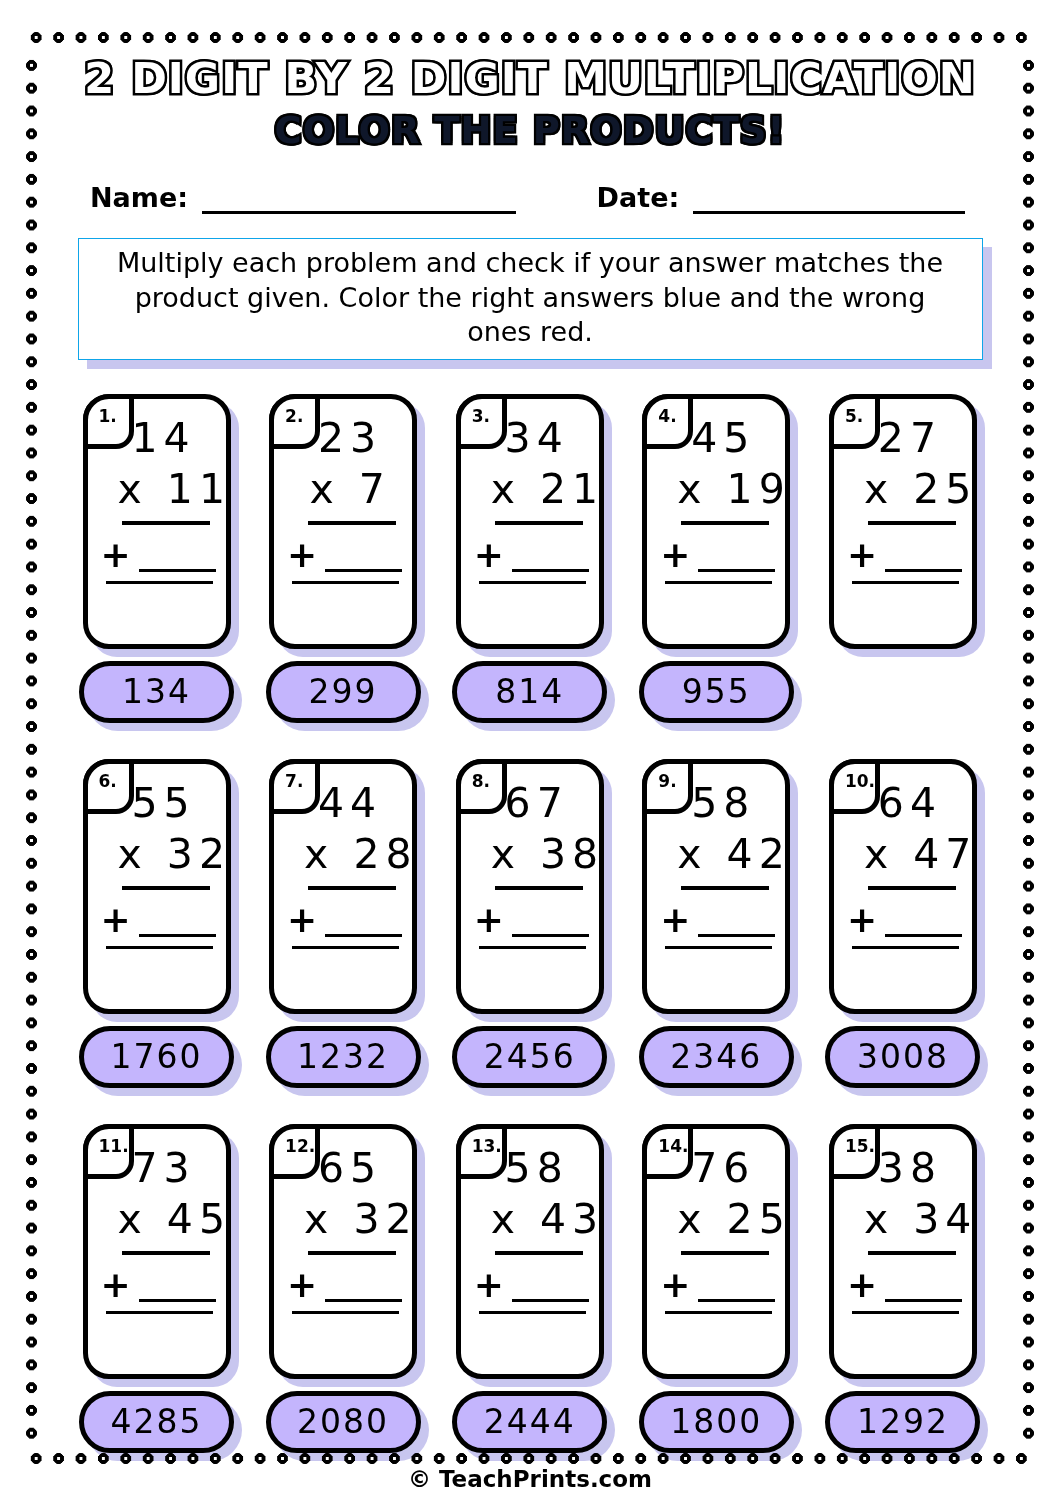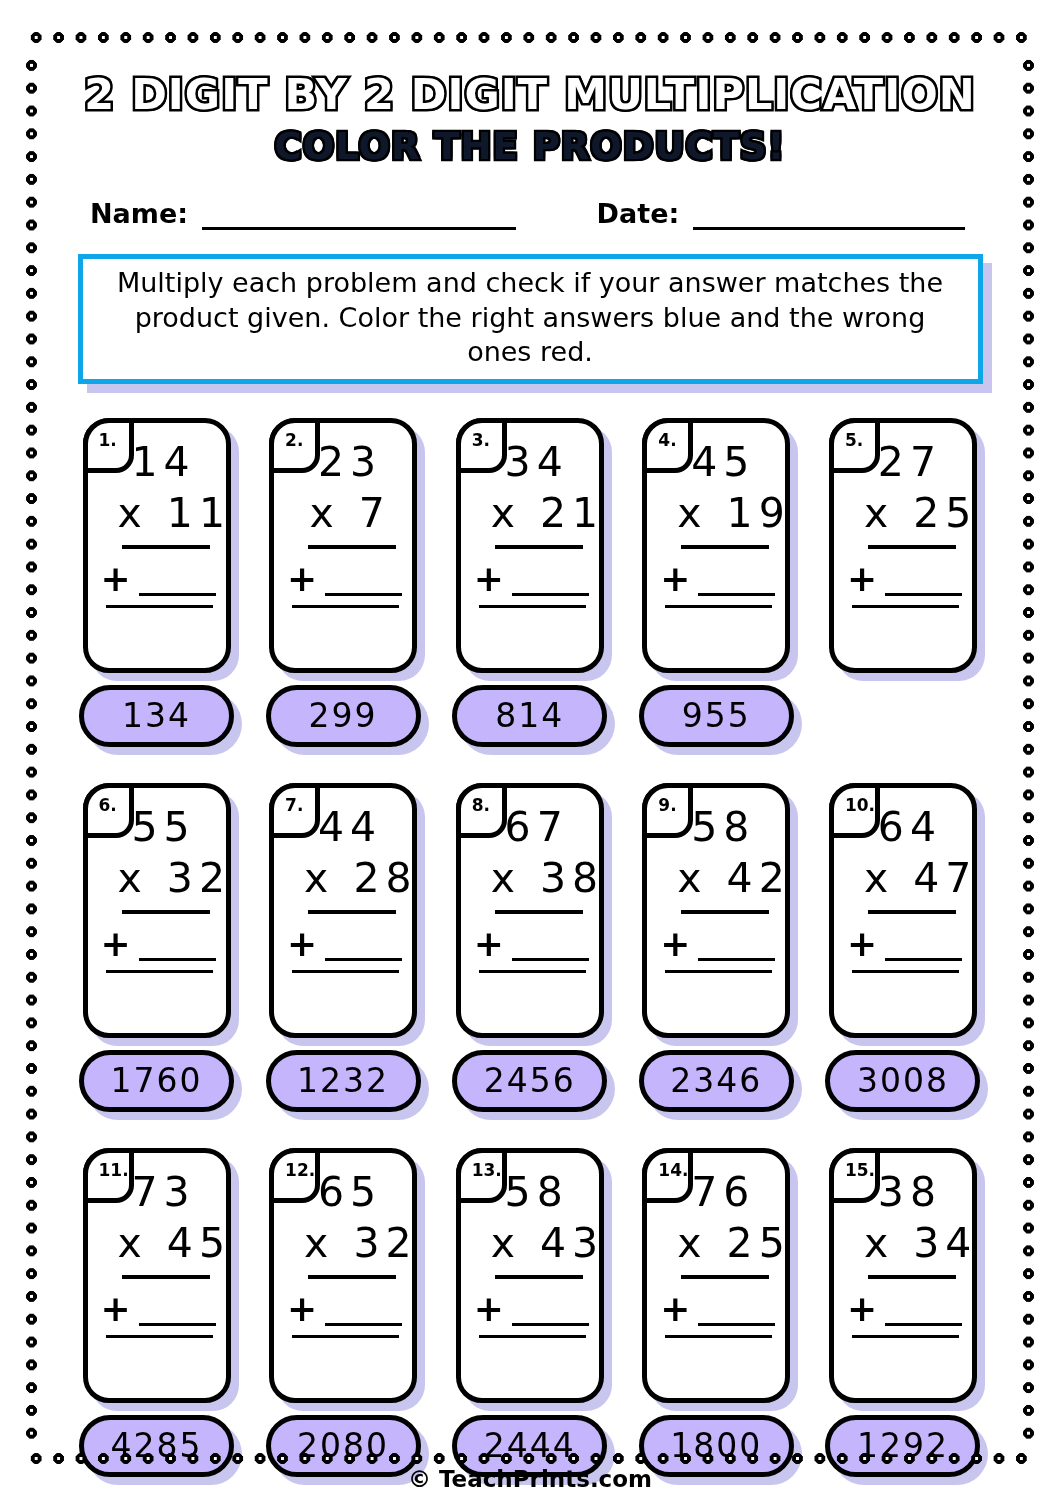--- a/index.html
+++ b/index.html
@@ -17,41 +17,41 @@
   .dots-v {
     width:13px;
     background-image: radial-gradient(circle at 50% 50%, #ffffff 0 1.7px, #000 1.8px 5.3px, rgba(0,0,0,0) 5.6px);
     background-size:13px 22.8px; background-repeat:repeat-y;
   }
   .dots-top    { left:25px; right:25px; top:31px; }
   .dots-bottom { left:25px; right:25px; top:1452px; }
   .dots-left   { left:25px;  top:54px; height:1392px; }
   .dots-right  { left:1022px; top:54px; height:1392px; }
 
-  .header { text-align:center; padding-top:70px; }
+  .header { text-align:center; padding-top:54px; }
   .title {
     font-size:43px; font-weight:bold; letter-spacing:1px; line-height:1.15;
     color:#fff; -webkit-text-stroke:5px #000; paint-order:stroke fill;
     text-shadow:2px 0 #000,-2px 0 #000,0 2px #000,0 -2px #000,2px 2px #000,-2px -2px #000,2px -2px #000,-2px 2px #000;
   }
   .subtitle {
     margin-top:8px; font-size:37px; font-weight:bold; letter-spacing:1px; line-height:1.1;
     color:#0f172a; -webkit-text-stroke:4.5px #000; paint-order:stroke fill;
     text-shadow:2px 0 #000,-2px 0 #000,0 2px #000,0 -2px #000,2px 2px #000,-2px -2px #000,2px -2px #000,-2px 2px #000;
   }
 
   .name-row { display:flex; align-items:flex-start; margin:30px 95px 0 90px; font-size:27px; font-weight:700; }
   .write-line { border-bottom:3px solid #000; height:32px; }
   .name-line { width:335px; margin-left:14px; }
   .date-line { width:290px; margin-left:14px; }
   .name-gap { width:86px; }
 
   .instructions {
     width:905px; margin:24px auto 0; background:#fff;
-    border:5px solid #0ea5e9; box-shadow:9px 9px 0 var(--shadow);
+    border:1px solid #0ea5e9; box-shadow:9px 9px 0 var(--shadow);
     padding:7px 26px 9px; text-align:center;
     font-size:27px; line-height:1.28; font-weight:500;
   }
 
   .grid {
     width:902px; margin:34px auto 0;
     display:grid; grid-template-columns:repeat(5,1fr);
     column-gap:31px; row-gap:36px;
   }
   .cell { width:155px; }

